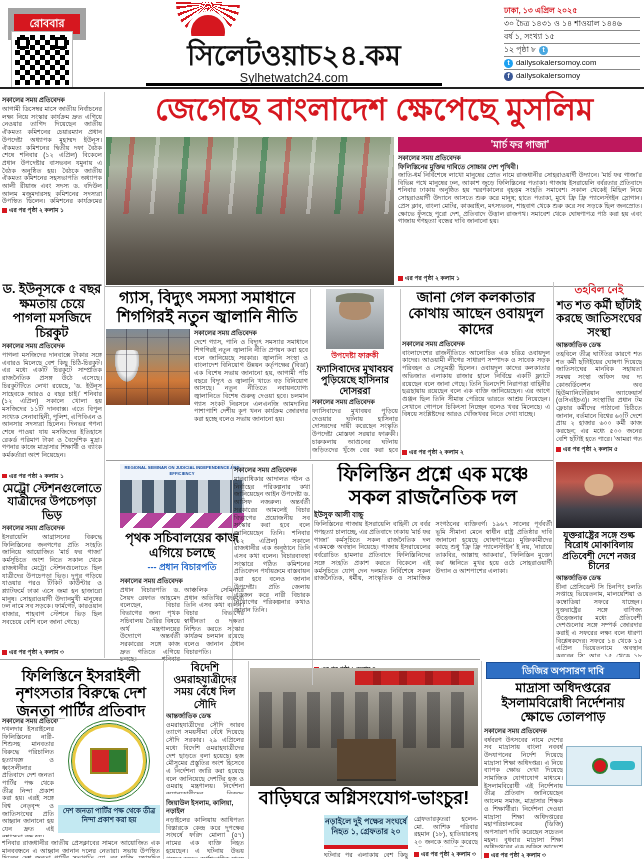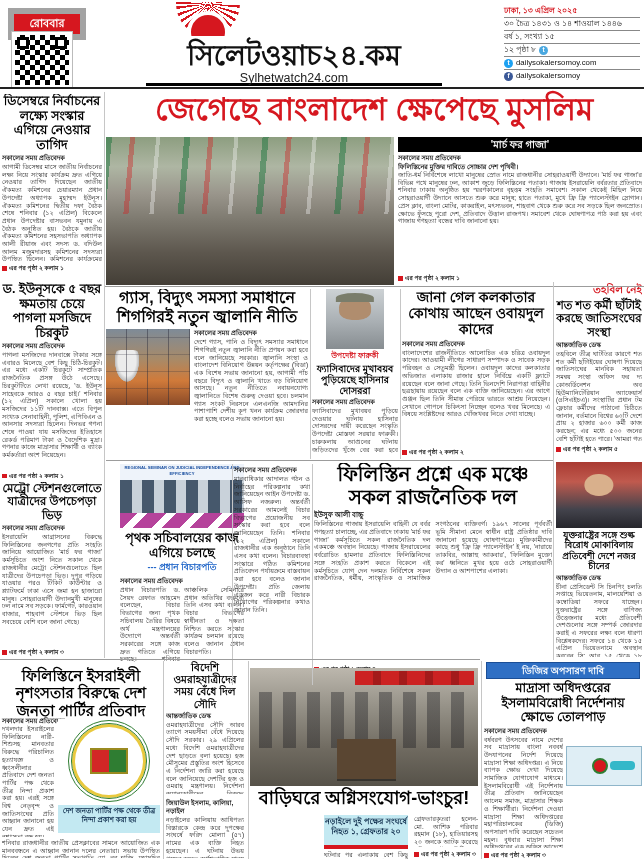--- a/index.html
+++ b/index.html
@@ -31,21 +31,21 @@
       width:34px;height:34px;border-radius:50%;background:#d6171f;border:4px solid #fff;}
   .mast-title{font-weight:bold;font-size:28px;text-align:center;letter-spacing:0;
       border-bottom:3px solid #000;padding-bottom:2px;}
   .mast-sub{font-size:12.5px;text-align:center;color:#222;}
   .tagline{font-weight:bold;font-size:10.5px;text-align:right;}
   .info-row{font-size:7.8px;line-height:12px;border-bottom:1px solid #888;
       display:flex;align-items:center;gap:3px;}
   .soc{width:9px;height:9px;border-radius:50%;color:#fff;font-size:6.5px;font-weight:bold;
       display:inline-flex;align-items:center;justify-content:center;flex:0 0 auto;}
   
-  .redbanner{background:#000000;color:#fff;font-weight:bold;text-align:center;}
+  .redbanner{background:#be185d;color:#fff;font-weight:bold;text-align:center;}
   .bluebanner{background:#2f6fc4;color:#fff;font-weight:bold;text-align:center;
       border:1px solid #1b4e96;}
   .cyanbox{background:#c3e9f2;color:#0c2a4a;font-weight:bold;text-align:center;}
   
   .ph{overflow:hidden;position:absolute;}
   .march-base{position:absolute;inset:0;
       background:linear-gradient(180deg,#8d9e80 0%,#aeb6a3 20%,#9a968c 38%,#7a766c 58%,#5d574e 78%,#433e36 100%);}
   .march-flags{position:absolute;left:0;top:0;right:0;height:52%;opacity:.75;
       background:repeating-linear-gradient(95deg,rgba(23,114,57,.65) 0 6px,transparent 6px 24px,
       rgba(205,35,35,.55) 24px 29px,transparent 29px 50px,rgba(245,245,245,.5) 50px 54px,transparent 54px 78px);}
@@ -128,21 +128,20 @@
     <div class="by">সকালের সময় প্রতিবেদক</div>
     <div style="font-weight:bold;font-size:6.5px;line-height:8px;">ফিলিস্তিনের মুক্তির দাবিতে সোচ্চার দেশ পৃথিবী।</div>
     <div class="bd" style="height:100px;">জাতি-ধর্ম নির্বিশেষে লাখো মানুষের স্রোত নামে রাজধানীর সোহরাওয়ার্দী উদ্যানে। 'মার্চ ফর গাজা'র বিভিন্ন পথে মানুষের ঢল, আকাশ জুড়ে ফিলিস্তিনের পতাকা। গাজায় ইসরায়েলি বর্বরতার প্রতিবাদে শনিবার ঢাকায় অনুষ্ঠিত হয় স্মরণকালের বৃহত্তম সংহতি সমাবেশ। সকাল থেকেই মিছিল নিয়ে সোহরাওয়ার্দী উদ্যানে আসতে শুরু করে মানুষ; হাতে পতাকা, মুখে ফ্রি ফ্রি প্যালেস্টাইন স্লোগান। প্রেস ক্লাব, বাংলা মোটর, কাকরাইল, মৎস্যভবন, শাহবাগ থেকে শুরু করে সব সড়কে ছিল জনস্রোত। ক্ষোভে ফুঁসছে পুরো দেশ, প্রতিবাদে উত্তাল রাজপথ। সমাবেশ থেকে ঘোষণাপত্র পাঠ করা হয় এবং গাজায় গণহত্যা বন্ধের দাবি জানানো হয়।</div>
     <div class="jump">
       <span class="jmark"></span>
       <span>এর পর পৃষ্ঠা ২ কলাম ১</span>
     </div>
   </div>
 
   <div class="abs" style="left:2px;top:94px;width:100px;height:186px;overflow:hidden;">
-    <div class="hl" style="font-size:12.5px;">ডিসেম্বরে নির্বাচনের লক্ষ্যে সংস্কার এগিয়ে নেওয়ার তাগিদ</div>
     <div class="by">সকালের সময় প্রতিবেদক</div>
     <div class="bd" style="height:98px;">আগামী ডিসেম্বর মাসে জাতীয় নির্বাচনের লক্ষ্য নিয়ে সংস্কার কার্যক্রম দ্রুত এগিয়ে নেওয়ার তাগিদ দিয়েছেন জাতীয় ঐকমত্য কমিশনের চেয়ারম্যান প্রধান উপদেষ্টা অধ্যাপক মুহাম্মদ ইউনূস। ঐকমত্য কমিশনের দ্বিতীয় দফা বৈঠক শেষে শনিবার (১২ এপ্রিল) বিকেলে প্রধান উপদেষ্টার বাসভবন যমুনায় এ বৈঠক অনুষ্ঠিত হয়। বৈঠকে জাতীয় ঐকমত্য কমিশনের সহসভাপতি অধ্যাপক আলী রীয়াজ এবং সদস্য ড. বদিউল আলম মজুমদারসহ কমিশনের সদস্যরা উপস্থিত ছিলেন। কমিশনের কার্যক্রমের অগ্রগতি সম্পর্কে প্রধান উপদেষ্টাকে অবহিত করা হয়।</div>
     <div class="jump">
       <span class="jmark"></span>
       <span>এর পর পৃষ্ঠা ২ কলাম ১</span>
     </div>
   </div>
 
   <div class="abs" style="left:2px;top:282px;width:100px;height:196px;overflow:hidden;">
     <div class="hl" style="font-size:12.5px;">ড. ইউনূসকে ৫ বছর ক্ষমতায় চেয়ে পাগলা মসজিদে চিরকুট</div>
@@ -185,21 +184,21 @@
     <div class="hl" style="font-size:14px;">জানা গেল কলকাতার কোথায় আছেন ওবায়দুল কাদের</div>
     <div class="by">সকালের সময় প্রতিবেদক</div>
     <div class="bd" style="height:96px;">বাংলাদেশের রাজনীতিতে আলোচিত এক চরিত্র ওবায়দুল কাদের। আওয়ামী লীগের সাধারণ সম্পাদক ও সাবেক সড়ক পরিবহন ও সেতুমন্ত্রী ছিলেন। ওবায়দুল কাদের কলকাতার অভিজাত এলাকায় রাজার হালে নির্বিঘ্নে একটি ফ্ল্যাটে রয়েছেন বলে জানা গেছে। তিনি ভিনদেশি নিরাপত্তা বাহিনীর ছত্রছায়ায় রয়েছেন বলে এক ব্যক্তি জানিয়েছেন। এর আগে গুঞ্জন ছিল তিনি সীমান্ত পেরিয়ে ভারতে আশ্রয় নিয়েছেন। সেখানে গোপনে চিকিৎসা নিচ্ছেন বলেও খবর মিলেছে। এ বিষয়ে সংশ্লিষ্টদের আরও খোঁজখবর নিতে দেখা যাচ্ছে।</div>
     <div class="jump">
       <span class="jmark"></span>
       <span>এর পর পৃষ্ঠা ২ কলাম ২</span>
     </div>
   </div>
 
   <div class="abs" style="left:556px;top:282px;width:86px;height:178px;overflow:hidden;">
-    <div class="red" style="font-weight:bold;font-size:10.5px;text-align:right;">তহবিল নেই</div>
+    <div class="red" style="font-weight:bold;font-size:10.5px;text-align:center;">তহবিল নেই</div>
     <div class="hl" style="font-size:11.5px;">শত শত কর্মী ছাঁটাই করছে জাতিসংঘের সংস্থা</div>
     <div class="by">আন্তর্জাতিক ডেস্ক</div>
     <div class="bd" style="height:92px;">তহবিলে তীব্র ঘাটতির কারণে শত শত কর্মী ছাঁটাইয়ের ঘোষণা দিয়েছে জাতিসংঘের মানবিক সহায়তা সমন্বয় সংস্থা অফিস ফর দ্য কোঅর্ডিনেশন অব হিউম্যানিটেরিয়ান অ্যাফেয়ার্স (ওসিএইচএ)। সংস্থাটির প্রধান টম ফ্লেচার কর্মীদের পাঠানো চিঠিতে জানান, বর্তমানে বিশ্বের ৬০টি দেশে প্রায় ২ হাজার ৬০০ কর্মী কাজ করছেন; এর মধ্যে ৫০০ জনের বেশি ছাঁটাই হতে পারে। 'আমরা গত কিছুদিন ধরে তহবিলের অভাবে ভুগছি'- বলেন তিনি।</div>
     <div class="jump">
       <span class="jmark"></span>
       <span>এর পর পৃষ্ঠা ২ কলাম ৫</span>
     </div>
   </div>
 
   <div class="ph xi" style="left:556px;top:462px;width:86px;height:66px;"></div>

